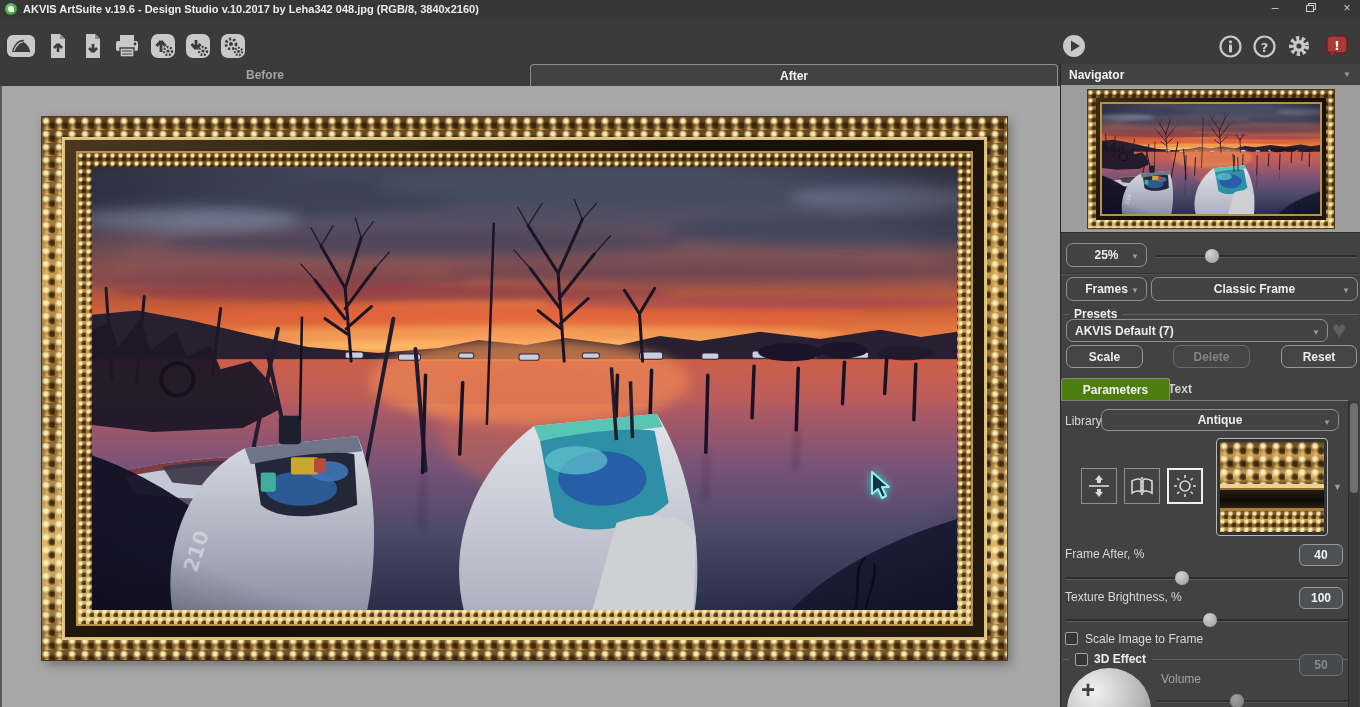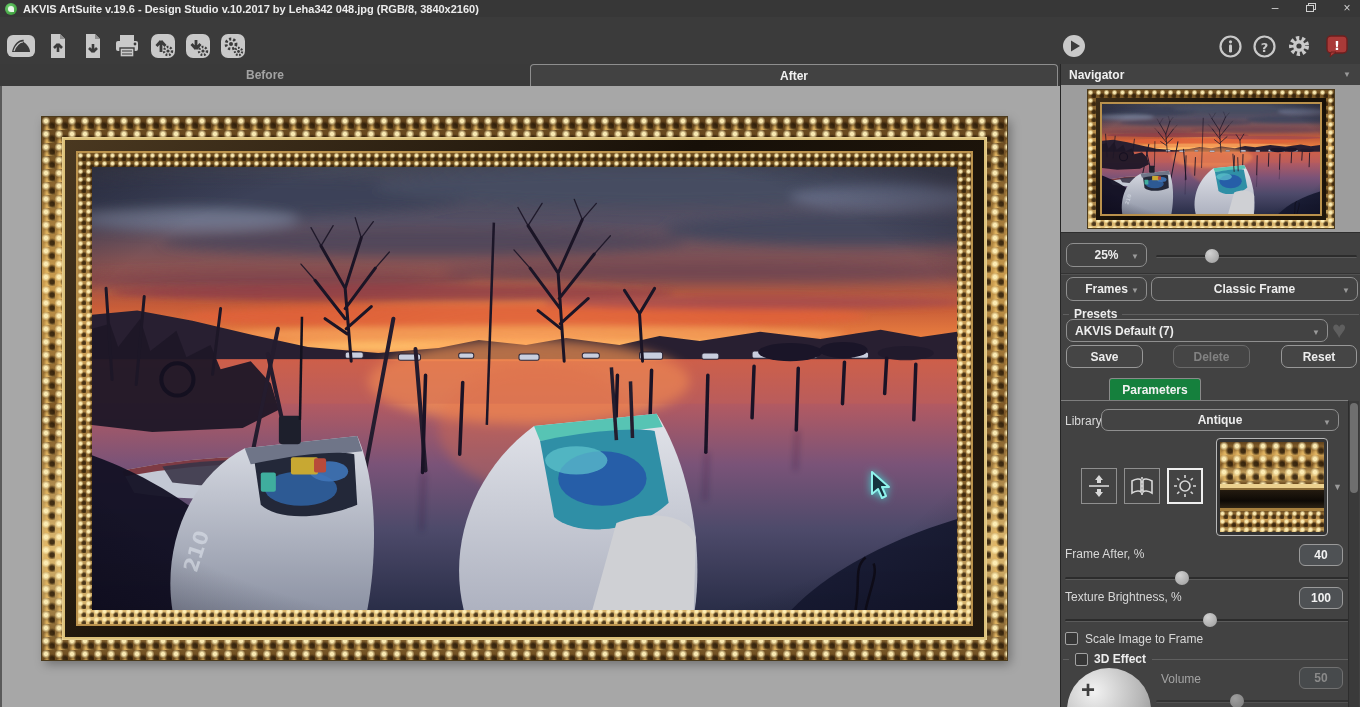--- a/index.html
+++ b/index.html
@@ -97,22 +97,22 @@
 
   .group-legend { display:flex; align-items:center; color:#ededed; font-weight:bold; }
   .group-legend .line { height:1px; background:#5f5f5f; }
 
   .btn { position:absolute; height:23px; border:1px solid #989898; border-radius:7px; background:#454545;
     color:#ededed; font-weight:bold; font-size:12px; display:flex; align-items:center; justify-content:center; }
   .btn.disabled { border-color:#6a6a6a; color:#828282; }
 
   .ptab { position:absolute; top:314px; height:22px; display:flex; align-items:center; justify-content:center;
     font-weight:bold; font-size:12px; }
-  #ptab-parameters { left:0; width:92px; background:#15803d; border:1px solid #8a8a8a; border-bottom:none;
-    border-radius:3px 3px 0 0; color:#f2f2f2; z-index:2;margin-left:48px; }
+  #ptab-parameters { left:0; width:109px; background:#4d7c0f; border:1px solid #8a8a8a; border-bottom:none;
+    border-radius:3px 3px 0 0; color:#f2f2f2; z-index:2; }
   #ptab-text { left:92px; width:54px; color:#cfcfcf; }
   #ptab-underline { position:absolute; left:0; top:336px; width:287px; height:1px; background:#7e7e7e; }
 
   .valbox { position:absolute; width:44px; height:22px; border:1px solid #9a9a9a; border-radius:6px;
     background:#4e5154; color:#f2f2f2; font-weight:bold; font-size:12px;
     display:flex; align-items:center; justify-content:center; }
   .valbox.disabled { border-color:#707070; background:#474a4c; color:#8a8a8a; }
 
   .texbtn { position:absolute; top:404px; width:36px; height:36px; border:1px solid #8f8f8f; background:#434343;
     display:flex; align-items:center; justify-content:center; }
@@ -460,21 +460,21 @@
       <span style="padding:0 5px">Presets</span>
       <span class="line" style="flex:1"></span>
     </div>
     <div class="combo" style="left:5px;top:255px;width:262px;height:23px;justify-content:flex-start;padding-left:8px">
       <span>AKVIS Default (7)</span>
       <span class="dd-arrow">▼</span>
     </div>
     <span class="rp" style="left:271px;top:252px;font-size:24px;color:#5f5f5f">♥</span>
 
     <div class="btn" style="left:5px;top:281px;width:77px">
-      <span>Save</span>
+      <span>Scale</span>
       </div>
     <div class="btn disabled" style="left:112px;top:281px;width:77px">
       <span>Delete</span>
       </div>
     <div class="btn" style="left:220px;top:281px;width:76px">
       <span>Reset</span>
       </div>
 
     <div class="ptab" id="ptab-parameters">
       <span>Parameters</span>
@@ -544,21 +544,21 @@
       <span class="line" style="width:6px"></span>
       <span class="chk" style="position:static;margin:0 6px"></span>
       <span style="padding-right:6px">3D Effect</span>
       <span class="line" style="flex:1"></span>
     </div>
 
     <div id="sphere">
       <span id="sphere-plus">+</span>
     </div>
     <span class="lbl disabled" style="left:100px;top:608px">Volume</span>
-    <div class="valbox disabled" style="left:238px;top:603px">
+    <div class="valbox disabled" style="left:238px;top:590px">
       <span>50</span>
       </div>
     <div class="slider-track" style="left:95px;top:636px;width:197px;opacity:.65">
       <span class="slider-thumb" style="left:74px"></span>
     </div>
 
     <div id="rp-scrollbar">
       <div id="rp-scroll-thumb"></div>
     </div>
   </div>

